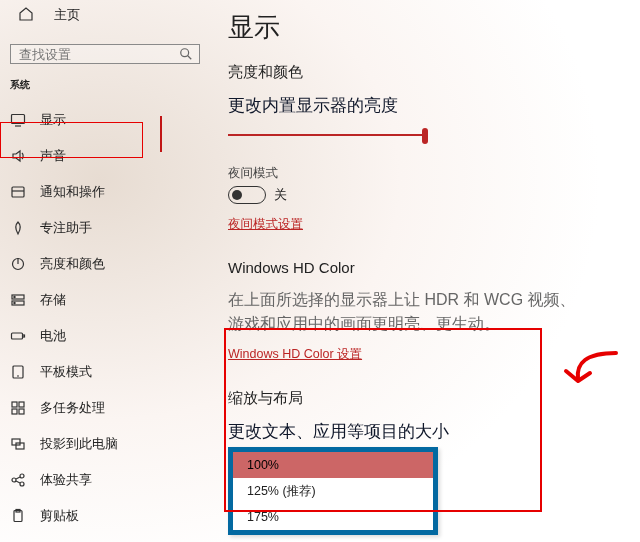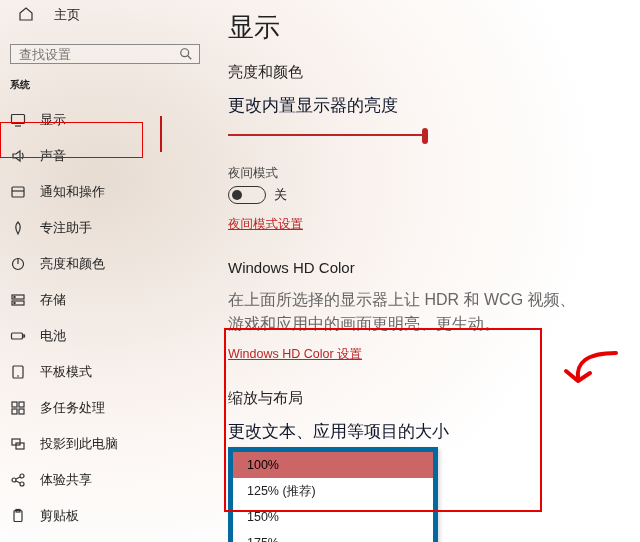--- a/index.html
+++ b/index.html
@@ -324,21 +324,20 @@
 
   <div class="spacer"></div>
 
   <div class="scale-sec">
     <div class="h2">缩放与布局</div>
     <div class="lbl" style="margin-top:8px">更改文本、应用等项目的大小</div>
 
     <div class="dd-list">
       <div class="dd-item sel">100%</div>
       <div class="dd-item">125% (推荐)</div>
-      <div class="dd-item">150%</div>
       <div class="dd-item">175%</div>
     </div>
 
   </div>
 </div>
 
 <div class="red-box-2"></div>
 
 <div class="annot">
   <svg viewBox="0 0 70 55" fill="none" stroke="#e60000" stroke-width="4" stroke-linecap="round" stroke-linejoin="round">

